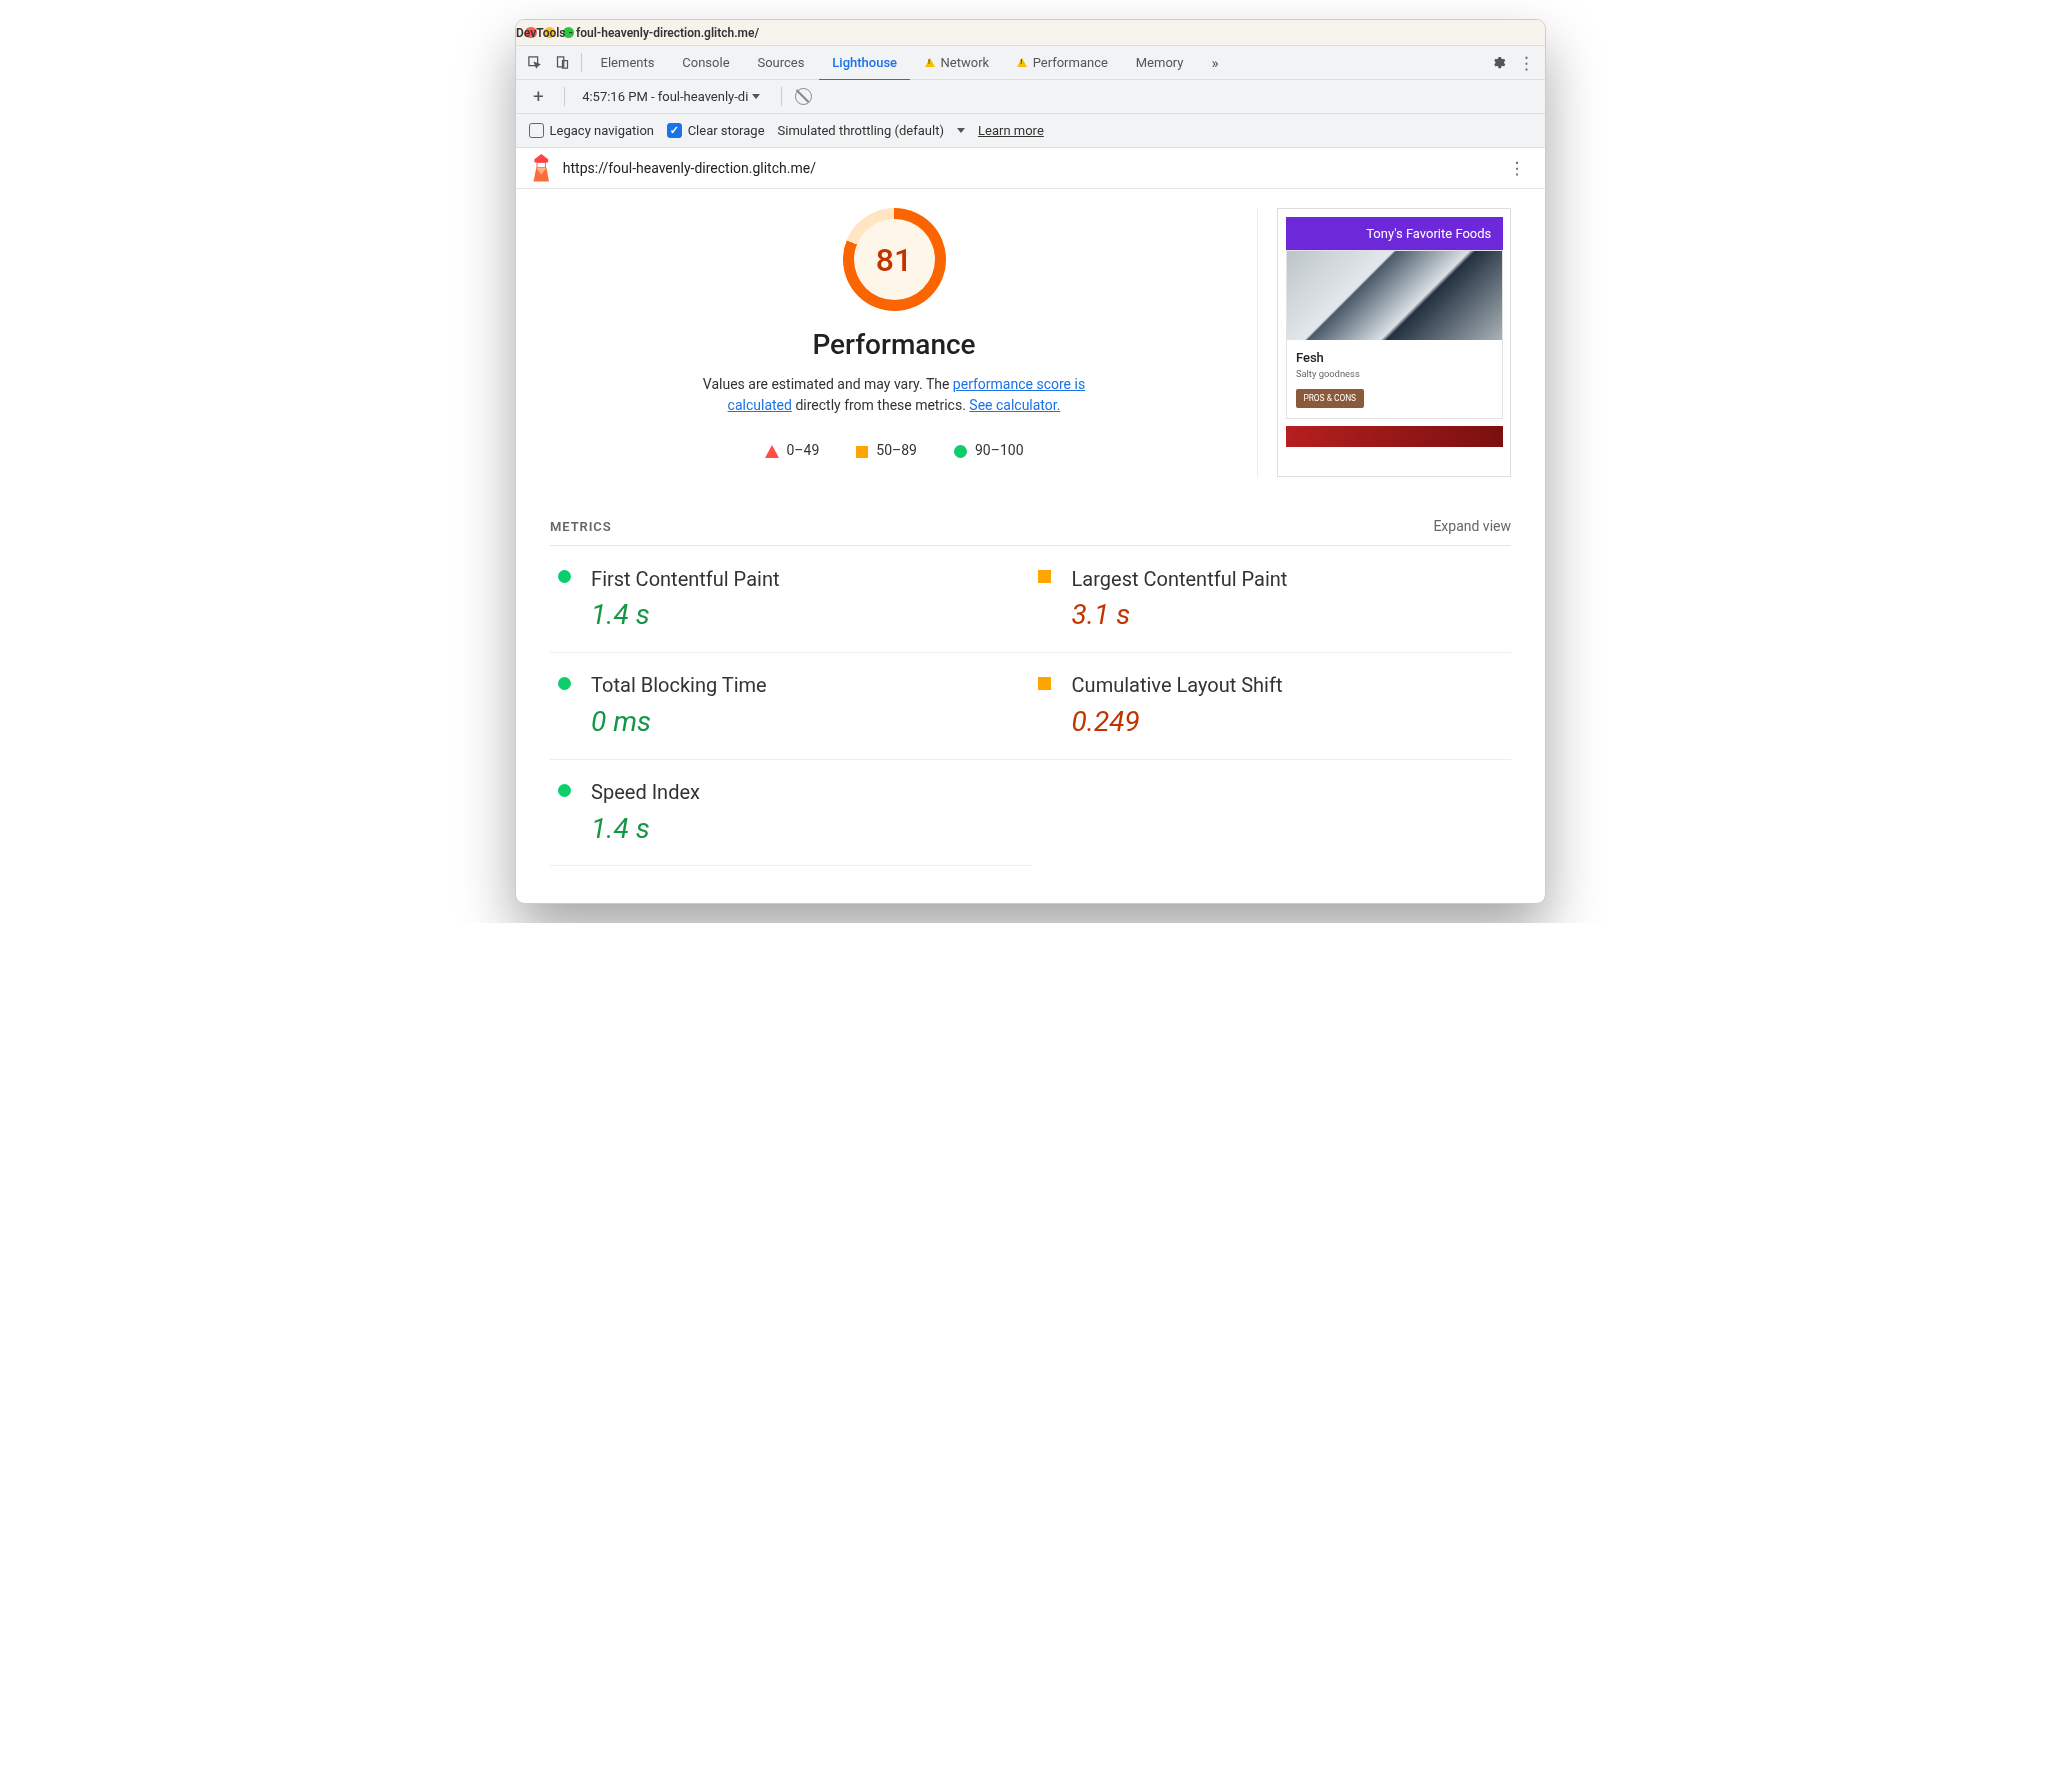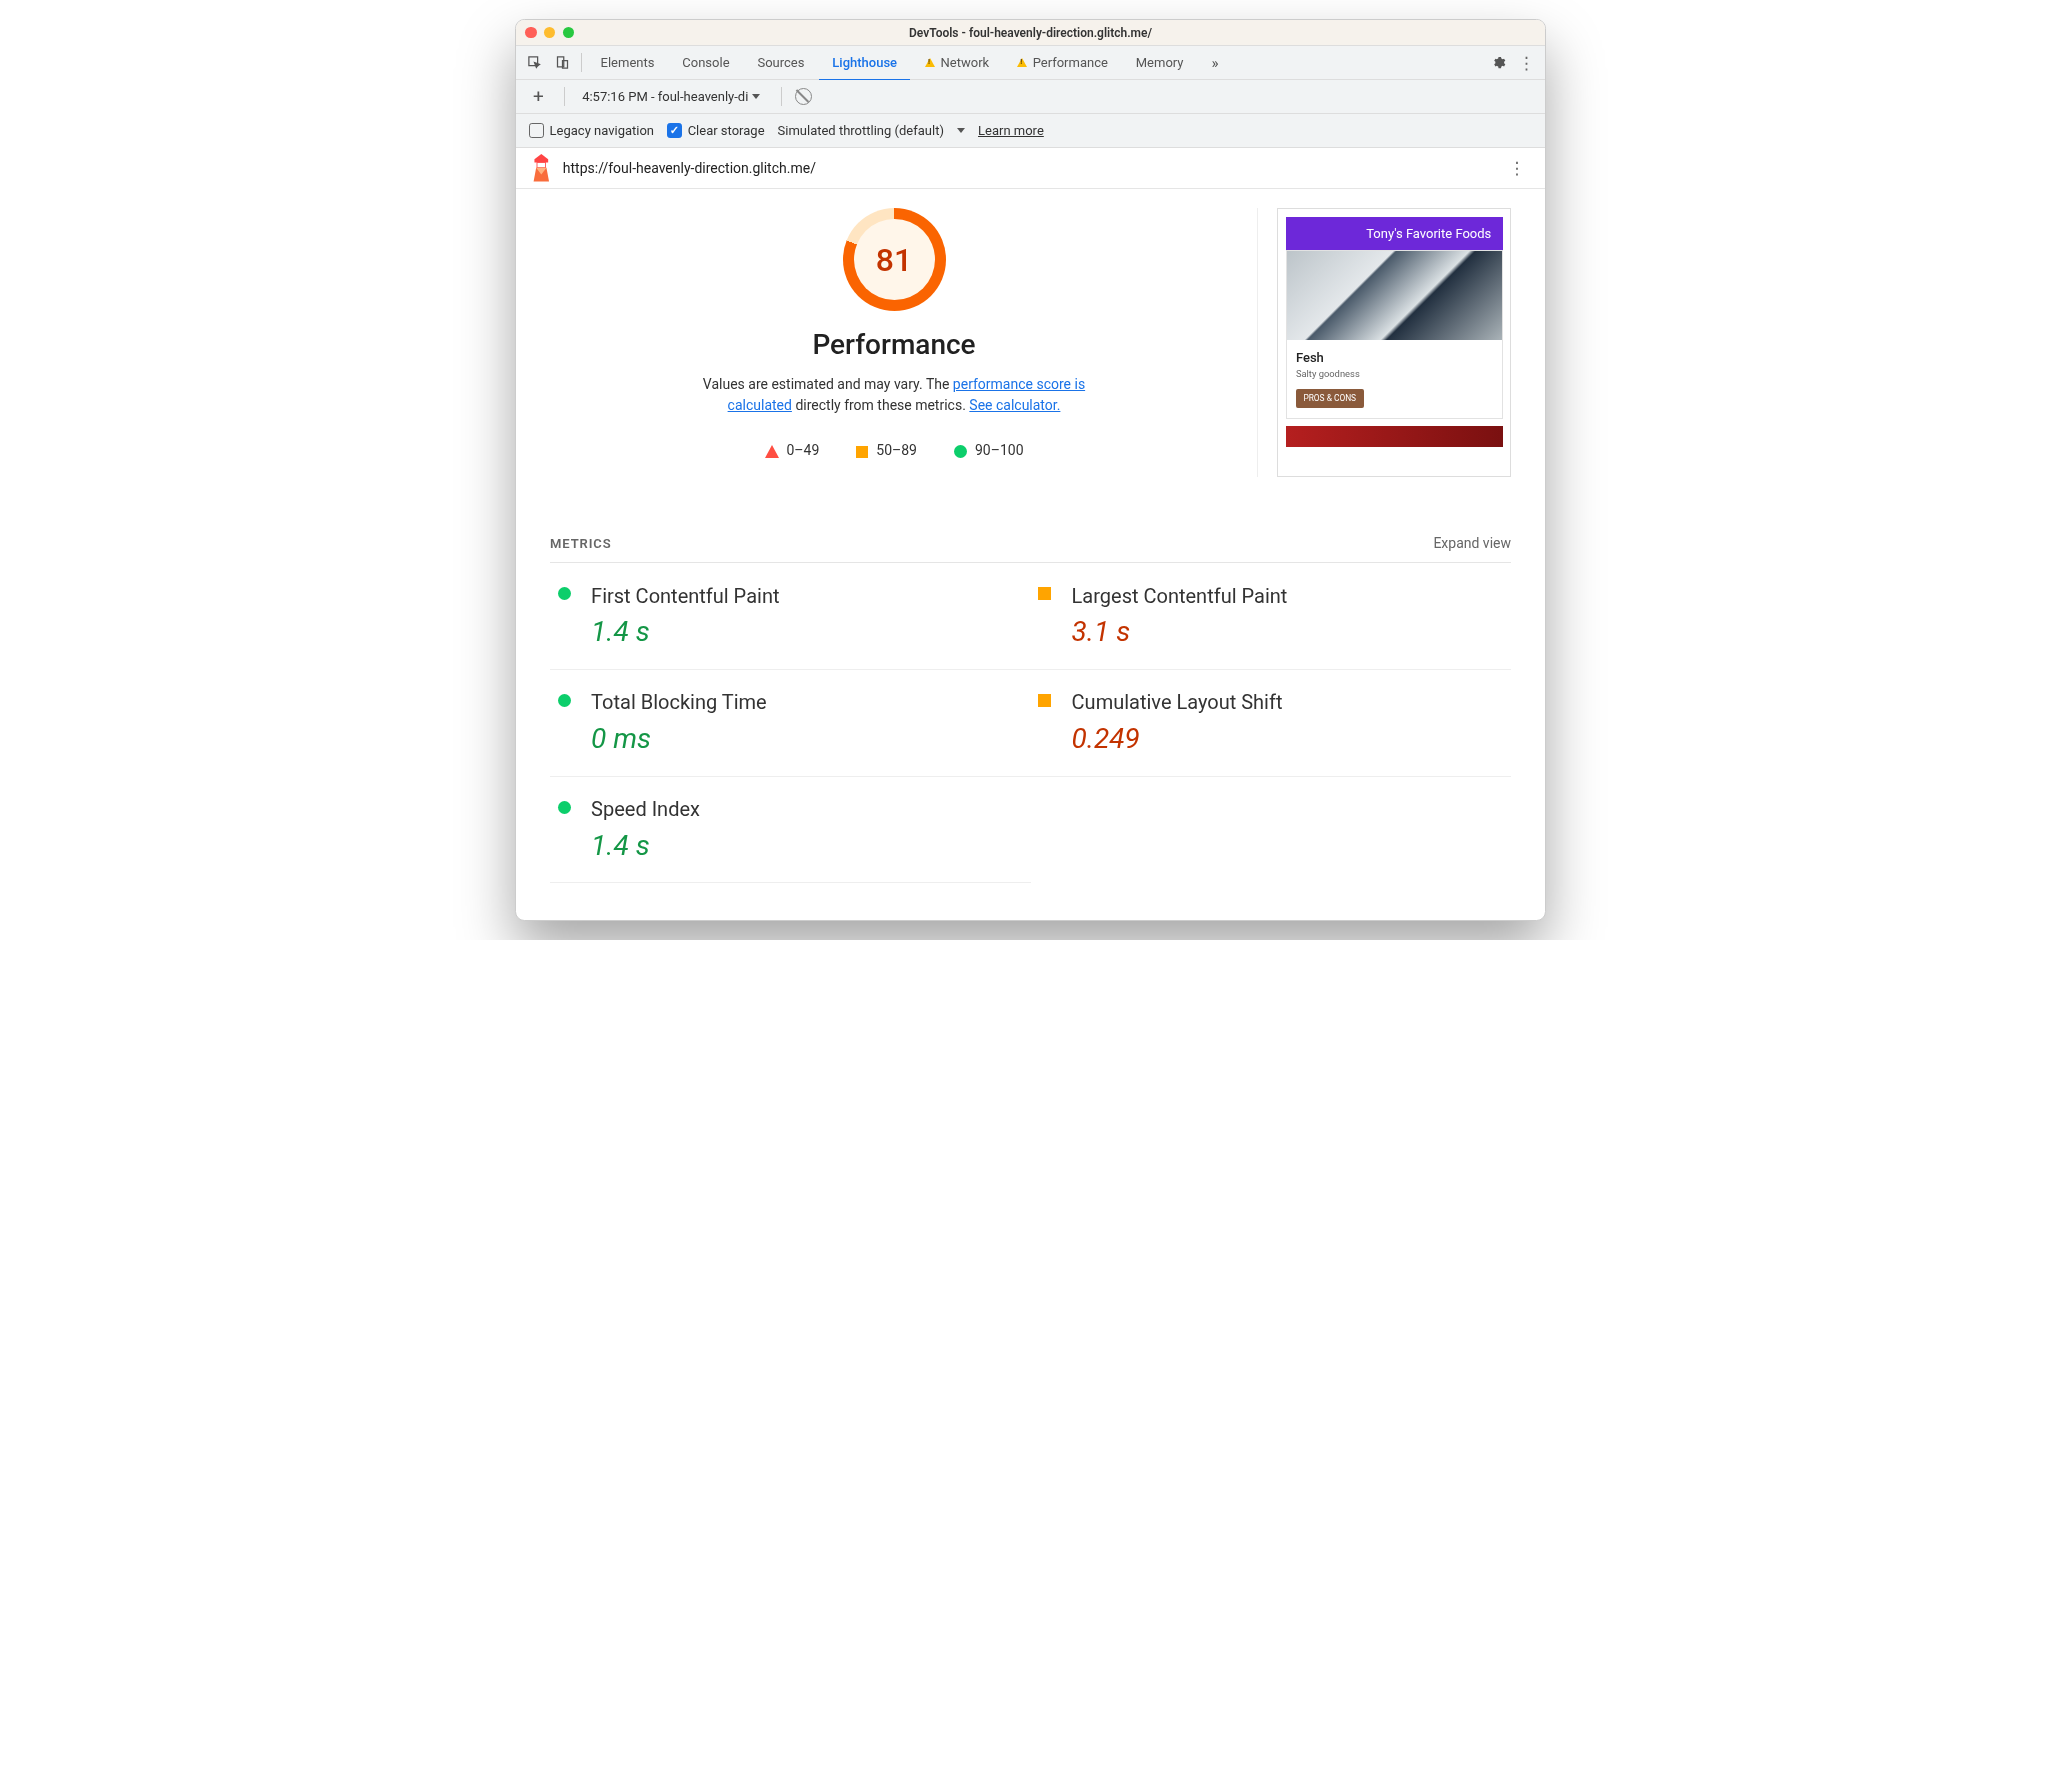--- a/index.html
+++ b/index.html
@@ -4,21 +4,21 @@
 <style>
 * { box-sizing: border-box; margin: 0; padding: 0; }
 body { font-family: -apple-system, BlinkMacSystemFont, "Segoe UI", Roboto, Helvetica, Arial, sans-serif; background: #fff; }
 .window { width: 1031px; margin: 19px auto; border: 0.9px solid #ccc; border-radius: 9.4px; overflow: hidden; box-shadow: 0 28px 56px rgba(0,0,0,0.35); background: #fff; }
 
 
 .titlebar { background: #f6f2ec; height: 26px; display: flex; align-items: center; padding: 0 9.4px; border-bottom: 0.9px solid #ddd; position: relative; }
 .traffic { display: flex; gap: 7.5px; }
 .dot { width: 11.2px; height: 11.2px; border-radius: 50%; }
 .dot.red { background:#ff5f57; } .dot.yellow { background:#febc2e; } .dot.green { background:#28c840; }
-.titlebar .title { position:absolute; left:0; right:0; text-align:center; font-size:12px; font-weight:600; color:#333; pointer-events:none; }
+.titlebar .title { position:absolute; left:0; right:0; font-size:12px; font-weight:600; color:#333; pointer-events:none; }
 
 
 .tabsrow { display:flex; align-items:center; height:34px; border-bottom:0.9px solid #ddd; background:#f1f3f4; padding:0 5.6px; gap:1.9px; }
 .iconbtn { width:26px; height:26px; display:flex; align-items:center; justify-content:center; color:#444; border-radius:2.8px; }
 .iconbtn svg { width:15px; height:15px; }
 .vsep { width:0.9px; height:19px; background:#ccc; margin:0 3.7px; }
 .tab { padding:0 13px; height:34px; display:flex; align-items:center; color:#555; font-size:13px; gap:5.6px; cursor:pointer; }
 .tab.active { color:#1a73e8; border-bottom:1.9px solid #1a73e8; font-weight:500; }
 .warn-ico { width:0;height:0;border-left:5.6px solid transparent;border-right:5.6px solid transparent;border-bottom:9.4px solid #fbbc04; position:relative; }
 .warn-ico::after{content:"!";position:absolute;left:-1.9px;top:-0.9px;font-size:7.5px;color:#5f4000;font-weight:bold;}
@@ -67,21 +67,21 @@
 .pv-head { background:#6d28d9;color:#fff;padding:9.4px 11.2px;font-size:13px;text-align:right; }
 .pv-img { height:89px; background:linear-gradient(135deg,#bcc4c9 0%,#e4e8eb 35%,#4a5a6a 36%,#dbe1e4 60%,#223040 62%,#aab3b8 100%); }
 .pv-card { border:0.9px solid #e2e2e2; }
 .pv-body { padding:9.4px; }
 .pv-title { font-size:13px; font-weight:500; color:#222; }
 .pv-sub { font-size:9.4px; color:#666; margin-top:3.7px; }
 .pv-btn { background:#8a5a3b; color:#fff; font-size:8.4px; padding:4.7px 7.5px; display:inline-block; margin-top:9.4px; border-radius:1.9px; }
 .pv-img2 { height:20.6px; background:linear-gradient(90deg,#b51f1f,#7a1010); margin-top:7.5px; }
 
 
-.metrics-head { display:flex; justify-content:space-between; align-items:center; margin-top:58px; padding-bottom:11.2px; border-bottom:0.9px solid #e5e5e5; }
+.metrics-head { display:flex; justify-content:space-between; align-items:center; margin-top:41px; padding-bottom:11.2px; border-bottom:0.9px solid #e5e5e5; }
 .metrics-head h3 { font-size:13px; letter-spacing:0.9px; color:#666; font-weight:600; }
 .expand { color:#666; font-size:14px; }
 .grid { display:grid; grid-template-columns:1fr 1fr; }
 .metric { padding:20.6px 0 20.6px 7.5px; border-bottom:0.9px solid #eee; display:flex; gap:20.6px; align-items:flex-start; }
 .metric .ico { width:13px;height:13px;margin-top:3.7px;flex-shrink:0; }
 .metric .ico.green{ border-radius:50%;background:#0cce6b; }
 .metric .ico.orange{ background:#ffa400; }
 .metric .name { font-size:20px; color:#333; }
 .metric .val { font-size:28px; margin-top:7.5px;font-style:italic; }
 .metric.good .val{ color:#149646; }

